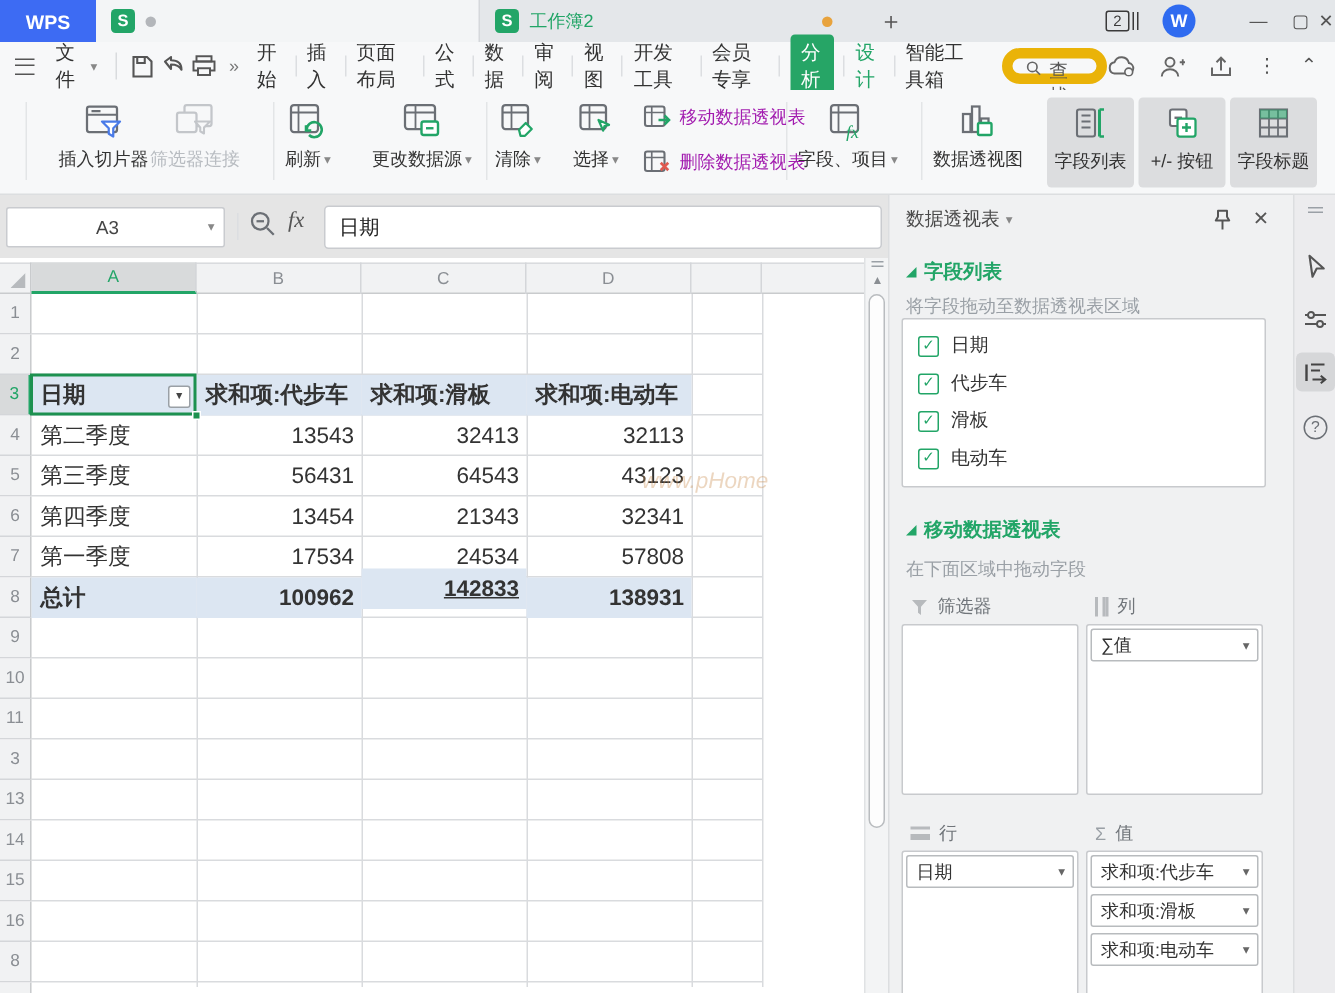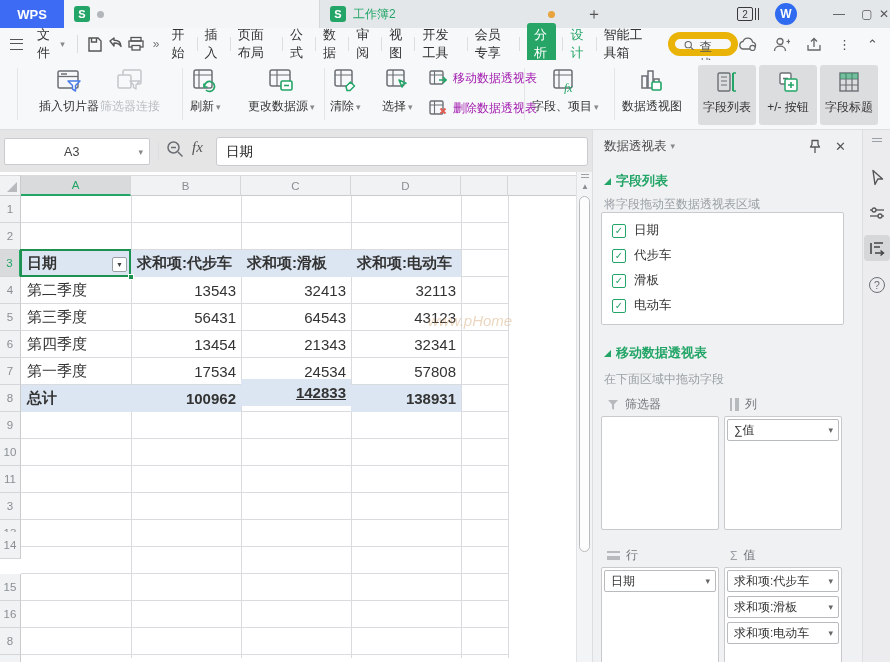--- a/index.html
+++ b/index.html
@@ -483,21 +483,21 @@
         <div class="row-n" style="top: 105px;">4</div>
         <div class="row-n" style="top: 132px;">5</div>
         <div class="row-n" style="top: 159px;">6</div>
         <div class="row-n" style="top: 186px;">7</div>
         <div class="row-n" style="top: 213px;">8</div>
         <div class="row-n" style="top: 240px;">9</div>
         <div class="row-n" style="top: 267px;">10</div>
         <div class="row-n" style="top: 294px;">11</div>
         <div class="row-n" style="top: 321px;">3</div>
         <div class="row-n" style="top: 348px;">13</div>
-        <div class="row-n" style="top: 360px;">14</div>
+        <div class="row-n" style="top: 375px;">14</div>
         <div class="row-n" style="top: 402px;">15</div>
         <div class="row-n" style="top: 429px;">16</div>
         <div class="row-n" style="top: 456px;">8</div>
         <div class="row-n" style="top: 483px;">18</div>
       </div>
     <div>
         <div class="grid-row" style="top: 24px;"></div>
         <div class="grid-row" style="top: 51px;"></div>
         <div class="grid-row" style="top: 78px;"></div>
         <div class="grid-row" style="top: 105px;"></div>

